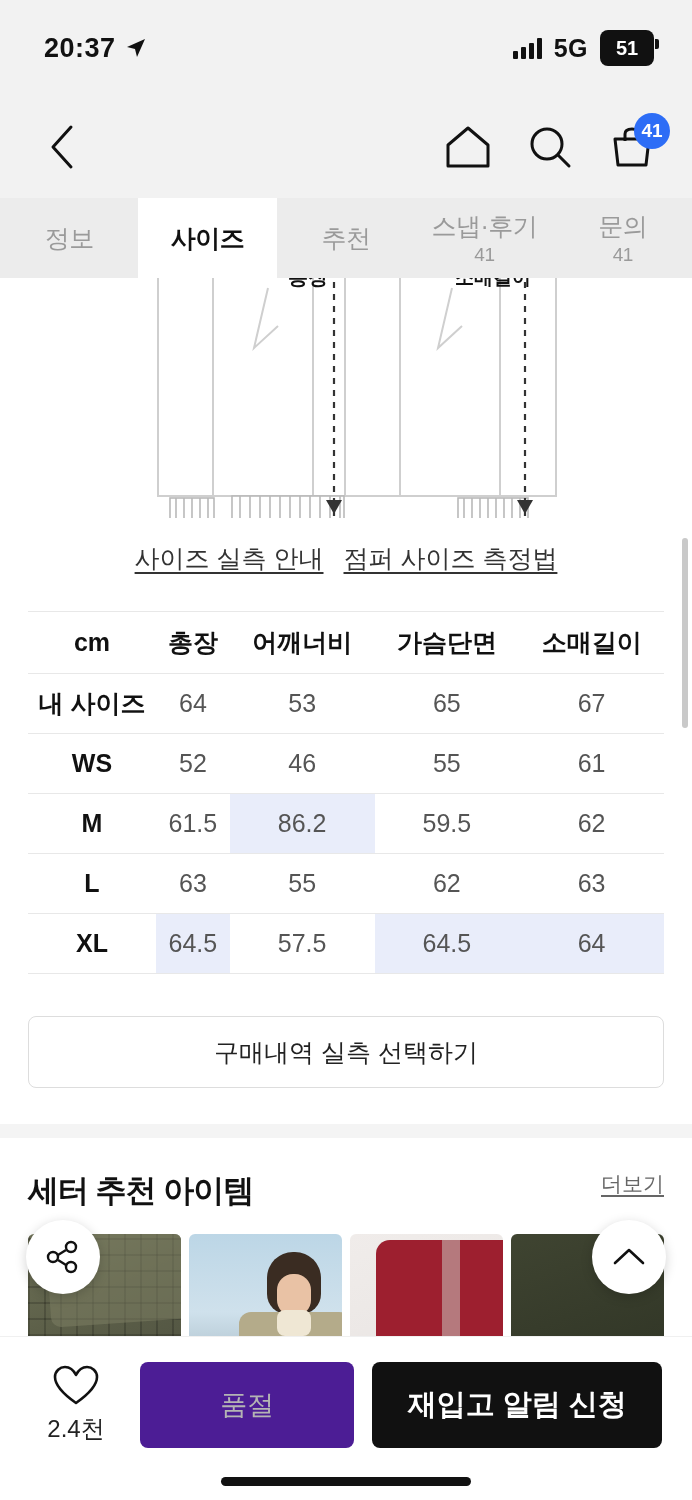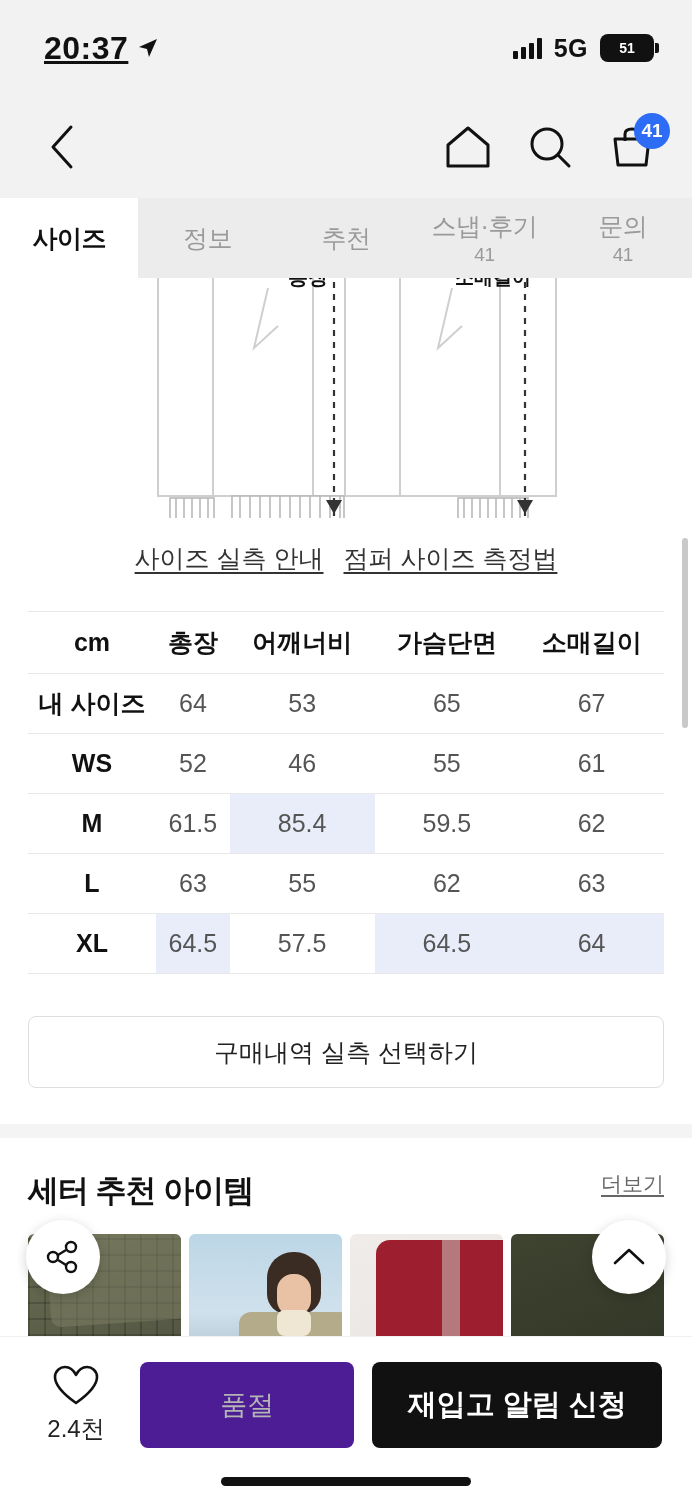--- a/index.html
+++ b/index.html
@@ -16,33 +16,33 @@
   
   .status-bar {
     height: 96px;
     background: #f2f2f2;
     display: flex;
     align-items: center;
     justify-content: space-between;
     padding: 0 38px 0 44px;
   }
   .status-left { display:flex; align-items:center; gap:10px; }
-  .status-time { font-size: 32px; font-weight: 700; letter-spacing: .5px; color:#111;text-decoration:underline; }
+  .status-time { font-size: 27px; font-weight: 700; letter-spacing: .5px; color:#111; }
   .loc-arrow { width:20px; height:20px; display:block; }
   .status-right { display:flex; align-items:center; gap:12px; }
   .signal { display:flex; align-items:flex-end; gap:3px; height:22px; }
   .signal i { display:block; width:5px; background:#111; border-radius:1px; }
   .signal i:nth-child(1){ height:8px; }
   .signal i:nth-child(2){ height:12px; }
   .signal i:nth-child(3){ height:16px; }
   .signal i:nth-child(4){ height:21px; }
   .net-label { font-size:25px; font-weight:600; color:#111; letter-spacing:.5px; }
   .battery {
-    width:54px; height:28px; border-radius:8px; background:#111; color:#fff;
-    font-size:14px; font-weight:700; display:flex; align-items:center; justify-content:center;
+    width:54px; height:36px; border-radius:8px; background:#111; color:#fff;
+    font-size:20px; font-weight:700; display:flex; align-items:center; justify-content:center;
     position:relative;
   }
   .battery::after{
     content:""; position:absolute; right:-5px; top:9px; width:4px; height:10px;
     background:#111; border-radius:0 2px 2px 0;
   }
 
   
   .nav-bar {
     height: 102px;
@@ -223,25 +223,25 @@
       <svg width="44" height="44" viewBox="0 0 44 44">
         <path d="M5 14 L39 14 L36 40 L8 40 Z" stroke="#111" stroke-width="3" fill="none" stroke-linejoin="round"></path>
         <path d="M15 16 L15 9 Q15 4 22 4 Q29 4 29 9 L29 16" stroke="#111" stroke-width="3" fill="none"></path>
       </svg>
       <span class="cart-badge">41</span>
     </div>
   </div>
 </div>
 
 <div class="tabs">
+  <div class="tab">
+    <span>정보</span>
+  </div>
   <div class="tab active">
     <span>사이즈</span>
-  </div>
-  <div class="tab">
-    <span>정보</span>
   </div>
   <div class="tab">
     <span>추천</span>
   </div>
   <div class="tab">
     <span>스냅·후기</span>
     <span class="sub">41</span>
   </div>
   <div class="tab">
     <span>문의</span>
@@ -306,21 +306,21 @@
     <tr>
       <td>WS</td>
       <td>52</td>
       <td>46</td>
       <td>55</td>
       <td>61</td>
     </tr>
     <tr>
       <td>M</td>
       <td>61.5</td>
-      <td class="hl">85.4</td>
+      <td class="hl">86.2</td>
       <td>59.5</td>
       <td>62</td>
     </tr>
     <tr>
       <td>L</td>
       <td>63</td>
       <td>55</td>
       <td>62</td>
       <td>63</td>
     </tr>

